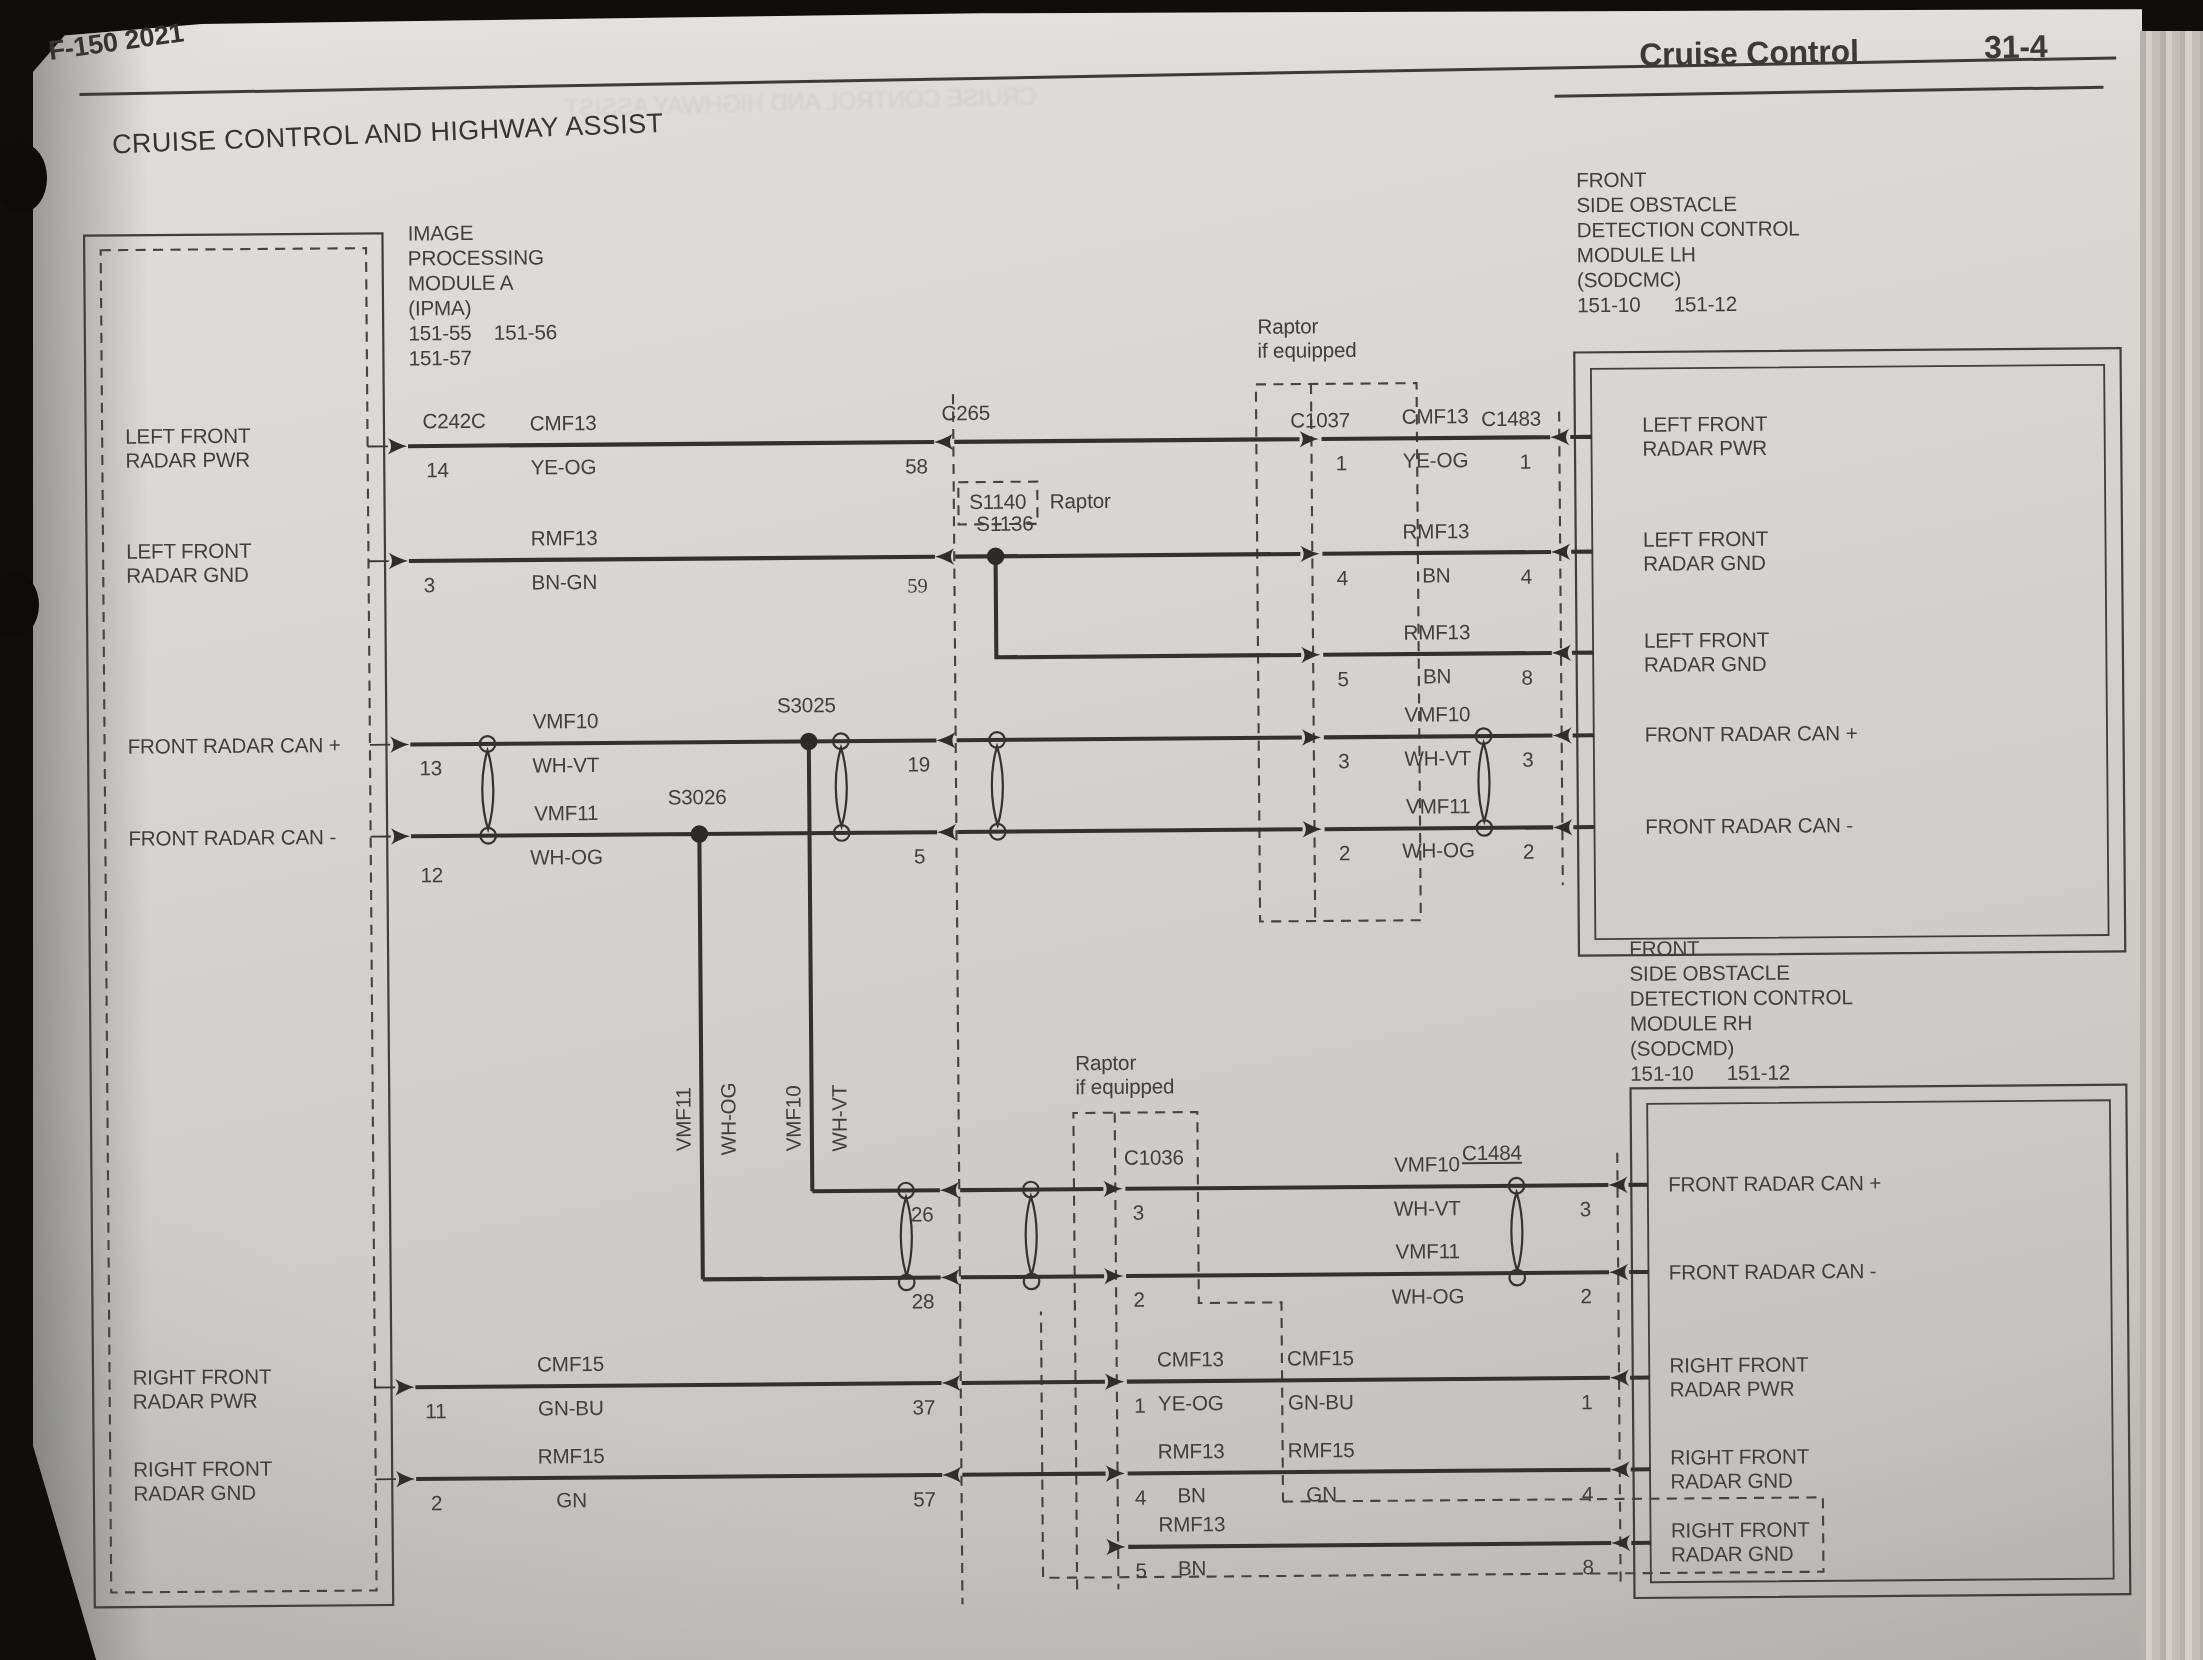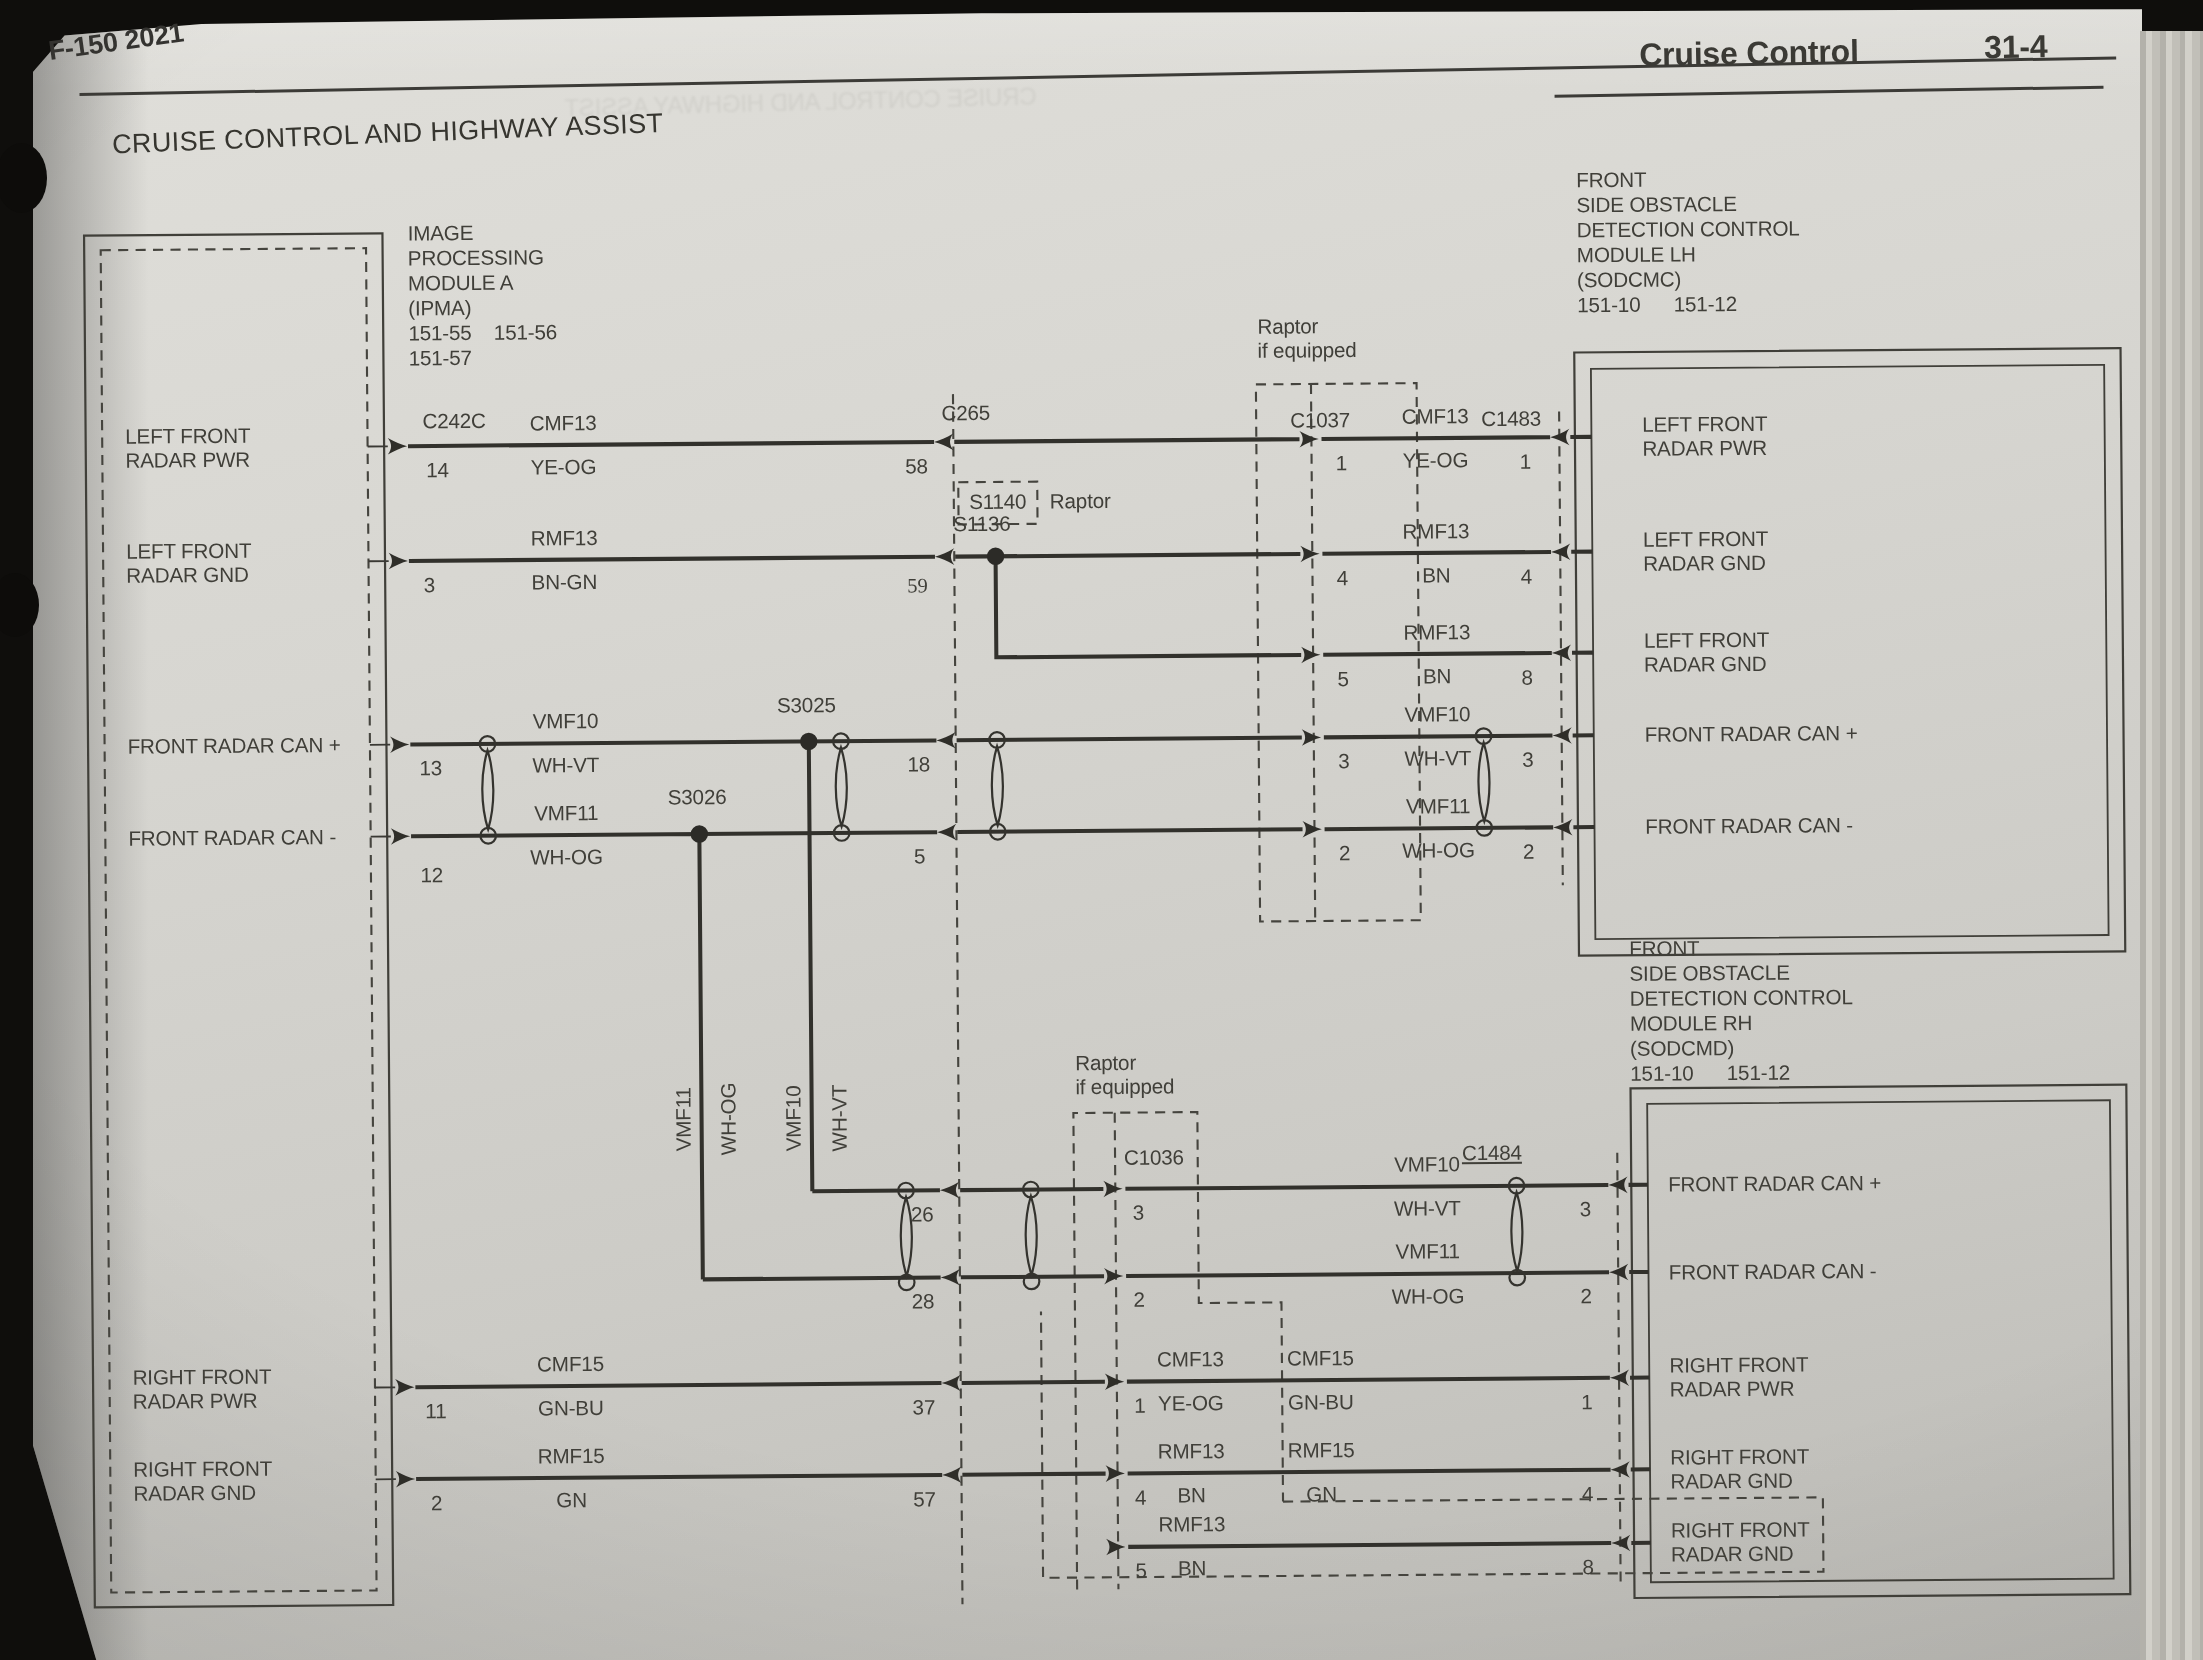--- a/index.html
+++ b/index.html
@@ -170,30 +170,30 @@
   <div class="t c" style="left:439px;top:453px;">14</div>
   <div class="t c" style="left:430px;top:568px;">3</div>
   <div class="t c" style="left:430px;top:751px;">13</div>
   <div class="t c" style="left:430px;top:858px;">12</div>
   <div class="t c" style="left:430px;top:1394px;">11</div>
   <div class="t c" style="left:430px;top:1486px;">2</div>
 
   <div class="t r" style="left:944px;top:400px;">C265</div>
   <div class="t c" style="left:918px;top:453px;">58</div>
   <div class="t c" style="left:918px;top:572px;font-family:Liberation Serif, serif;">59</div>
-  <div class="t c" style="left:918px;top:751px;">18</div>
+  <div class="t c" style="left:918px;top:751px;">19</div>
   <div class="t c" style="left:918px;top:843px;">5</div>
   <div class="t c" style="left:918px;top:1201px;">26</div>
   <div class="t c" style="left:918px;top:1288px;">28</div>
   <div class="t c" style="left:918px;top:1394px;">37</div>
   <div class="t c" style="left:918px;top:1486px;">57</div>
 
   <div class="t c" style="left:999px;top:489px;">S1140</div>
   <div class="t" style="left:1051px;top:489px;">Raptor</div>
-  <div class="t c" style="left:983px;top:511px;text-align:right;">S1136</div>
+  <div class="t c" style="left:1006px;top:511px;text-align:right;">S1136</div>
   <div class="t c" style="left:806px;top:691px;">S3025</div>
   <div class="t c" style="left:696px;top:782px;">S3026</div>
   <div class="t" style="left:1260px;top:316px;">Raptor
 if equipped</div>
   <div class="t" style="left:1072px;top:1051px;">Raptor
 if equipped</div>
 
   <div class="t r" style="left:1304px;top:410px;">C1037</div>
   <div class="t c" style="left:1343px;top:453px;">1</div>
   <div class="t c" style="left:1343px;top:568px;">4</div>

